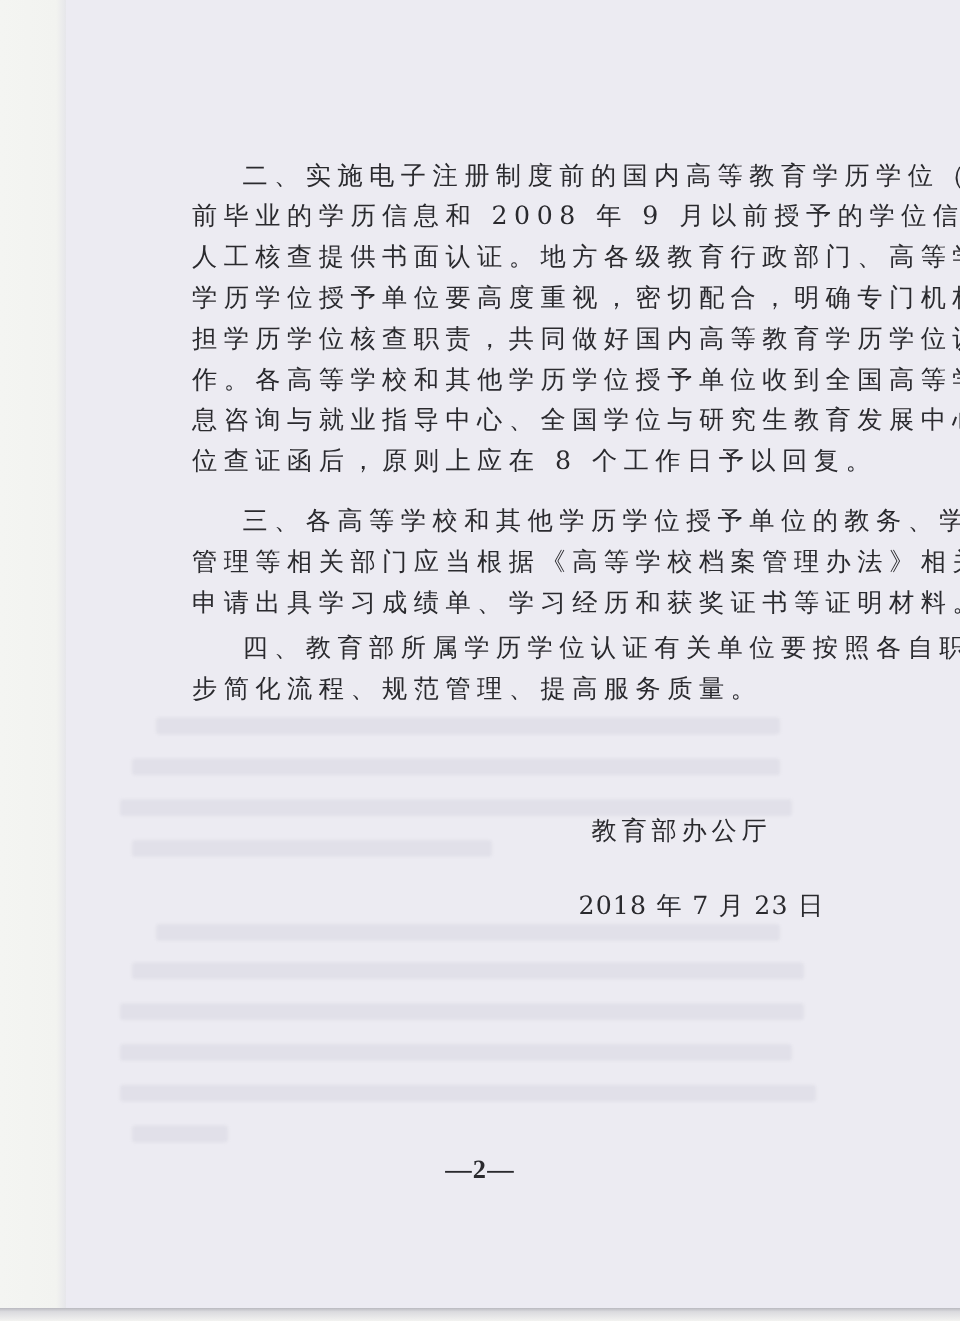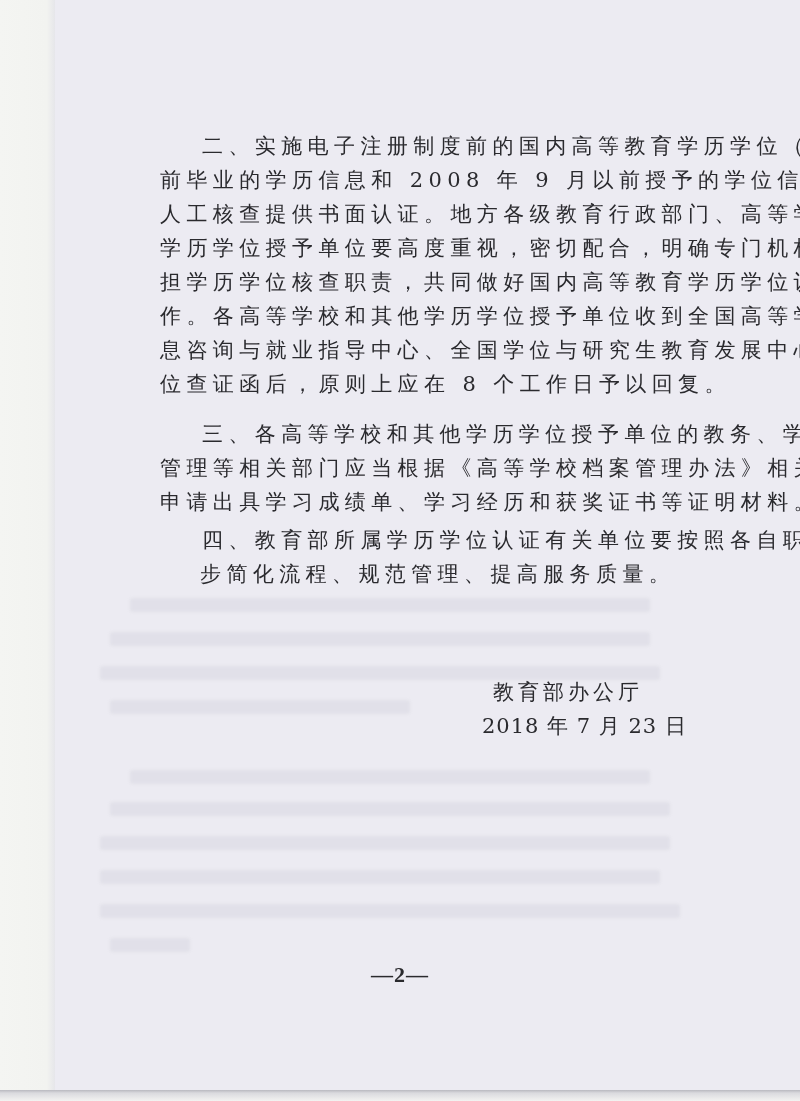--- a/index.html
+++ b/index.html
@@ -100,21 +100,21 @@
 </div>
 
 <div>
   <div class="line indent" style="top:418px;">三、各高等学校和其他学历学位授予单位的教务、学生、档案</div>
   <div class="line" style="top:452px;">管理等相关部门应当根据《高等学校档案管理办法》相关规定，依</div>
   <div class="line" style="top:486px;">申请出具学习成绩单、学习经历和获奖证书等证明材料。</div>
 </div>
 
 <div>
   <div class="line indent" style="top:524px;">四、教育部所属学历学位认证有关单位要按照各自职责，进一</div>
-  <div class="line" style="top:558px;margin-left:40px;">步简化流程、规范管理、提高服务质量。</div>
+  <div class="line" style="top:558px;">步简化流程、规范管理、提高服务质量。</div>
 </div>
 
 <div class="sig" style="left:493px; top:676px;">教育部办公厅</div>
-<div class="sig" style="left:482px; top:710px; letter-spacing:1px;">2018 年 7 月 23 日</div>
+<div class="sig" style="left:482px; top:739px; letter-spacing:1px;">2018 年 7 月 23 日</div>
 
 <div class="page-num">—2—</div>
 
 <div class="scan-edge-bottom"></div>
 
 </body></html>

